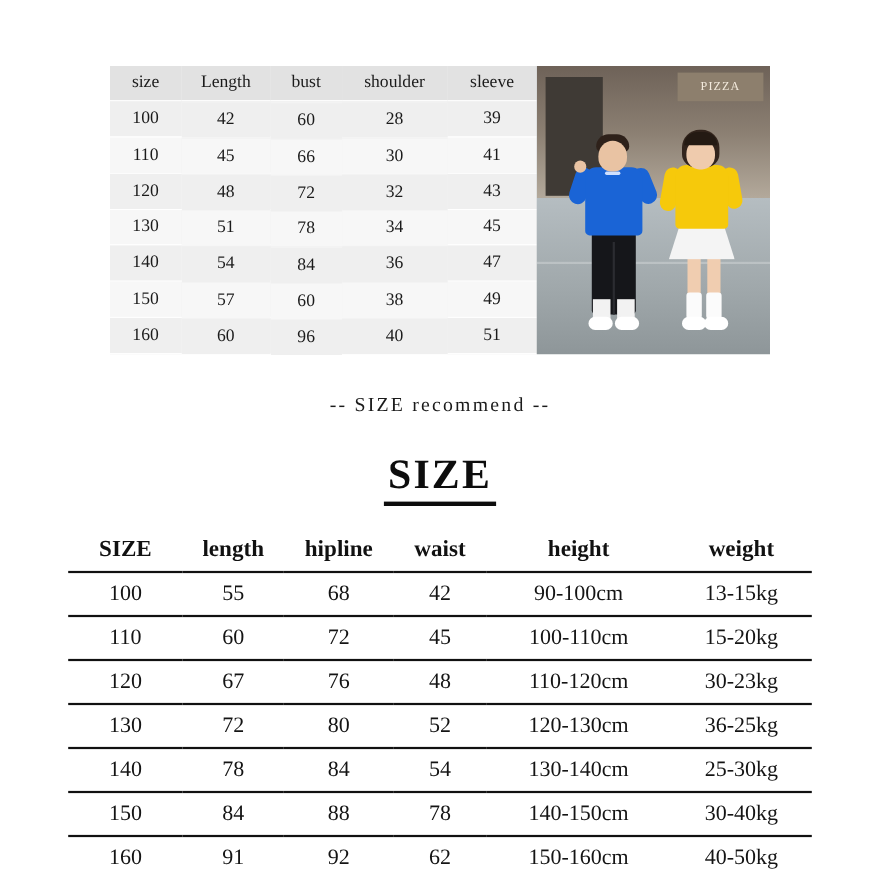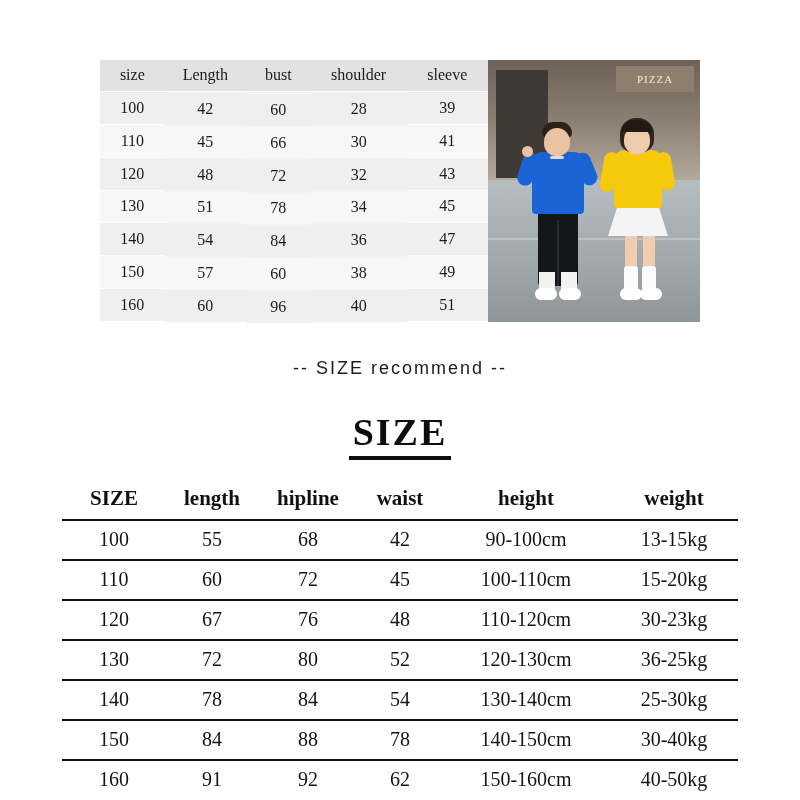--- a/index.html
+++ b/index.html
@@ -138,21 +138,21 @@
   
   .recommend {
     position: absolute;
     left: 0;
     top: 358px;
     width: 800px;
     text-align: center;
     font-size: 18px;
     letter-spacing: 2px;
     color: #1b1b1b;
-    font-family: Liberation Sans, sans-serif;
+    font-family: Liberation Serif, serif;
   }
 
   
   .size-heading {
     position: absolute;
     left: 0;
     top: 410px;
     width: 800px;
     text-align: center;
   }

